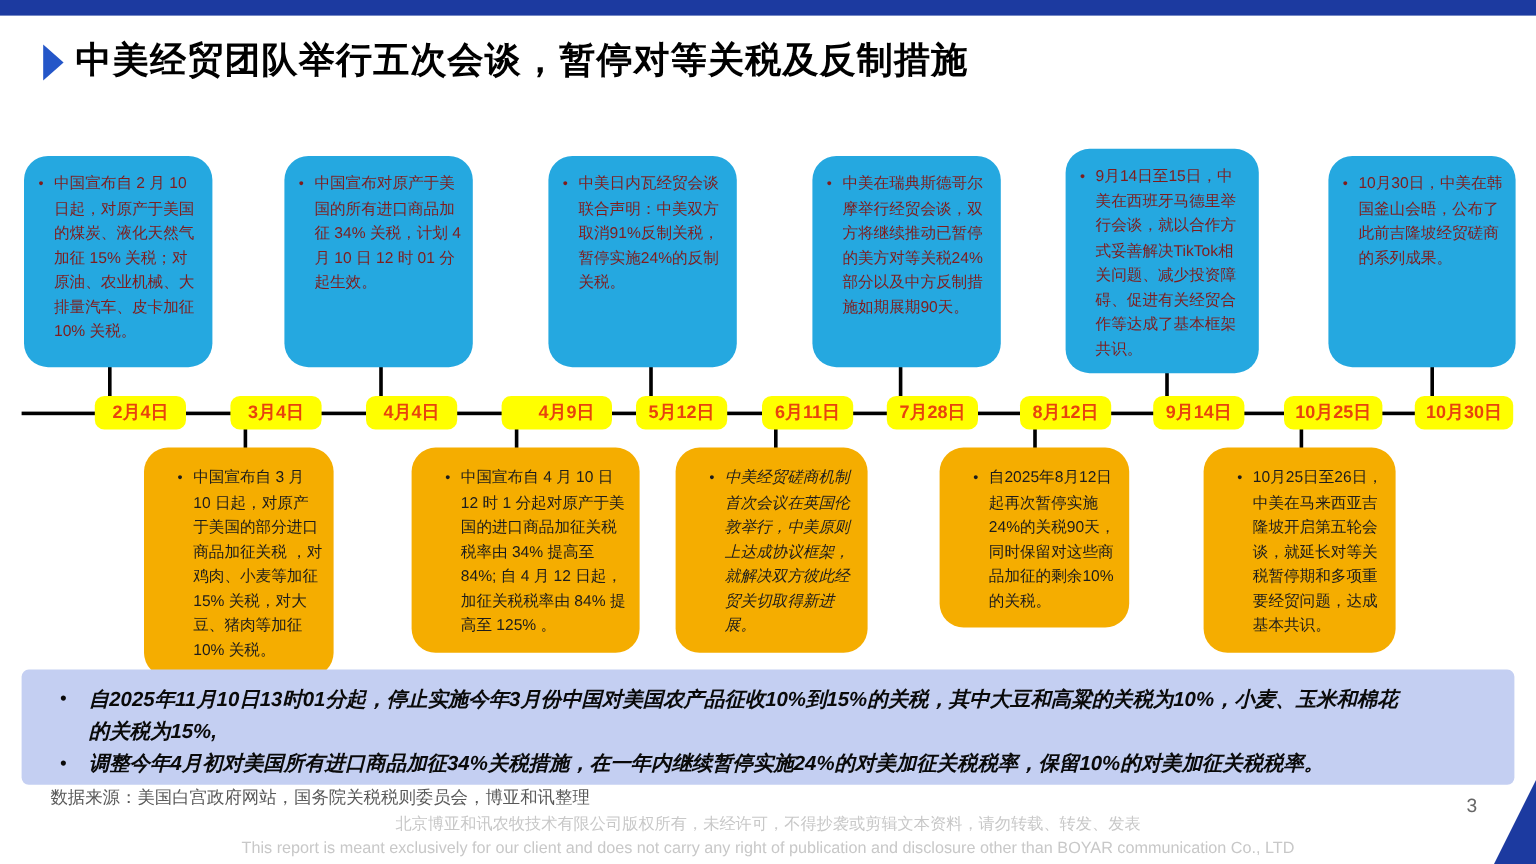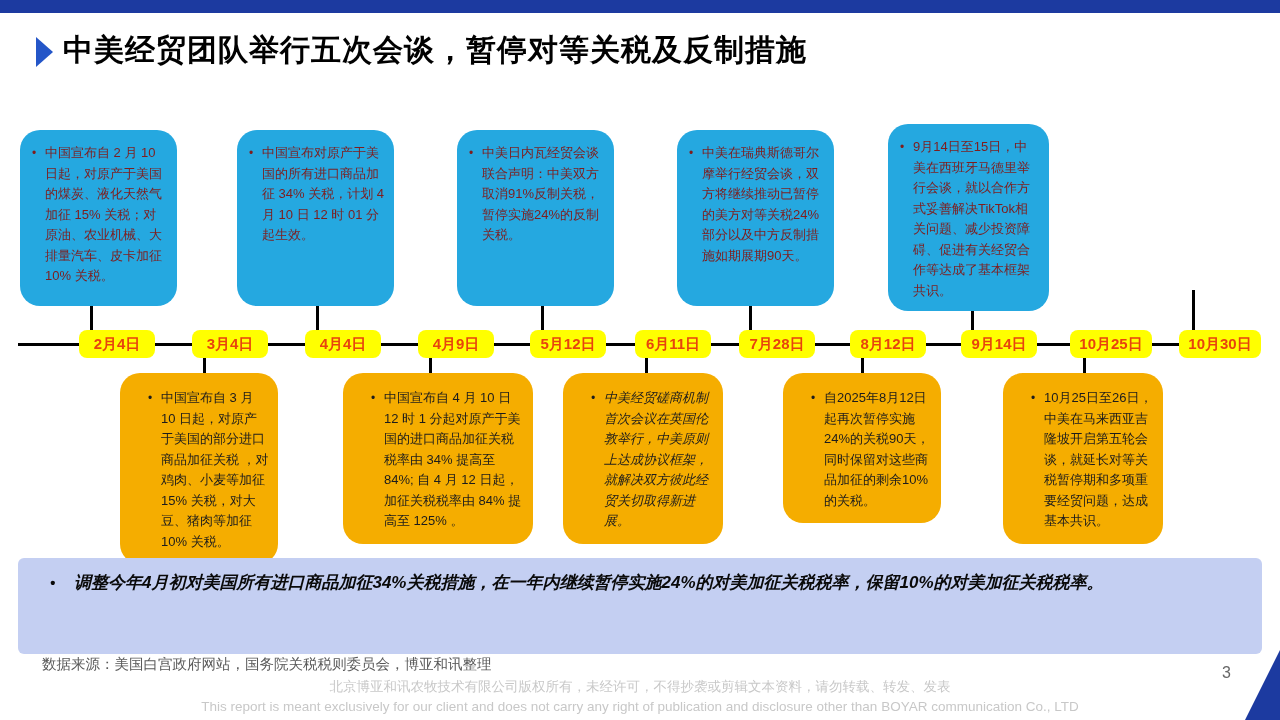--- a/index.html
+++ b/index.html
@@ -52,21 +52,21 @@
   .ct1{left:90px;} .ct2{left:316px;} .ct3{left:541px;} .ct4{left:749px;}
   .ct5{left:971px;} .ct6{left:1192px;}
   .cb1{left:203px;} .cb2{left:429px;} .cb3{left:645px;} .cb4{left:861px;} .cb5{left:1083px;}
   .tl-line{position:absolute;left:18px;top:343px;width:1222px;height:3px;background:#000;z-index:1;}
   .tl-arrow{position:absolute;left:1238px;top:335px;width:0;height:0;z-index:1;
     border-top:9px solid transparent;border-bottom:9px solid transparent;
     border-left:16px solid #000;}
   .pill{position:absolute;top:330px;height:28px;line-height:28px;width:76px;z-index:3;
     background:var(--date-pill-bg);color:var(--date-pill-text);font-size:15px;font-weight:700;
     text-align:center;border-radius:8px;margin-left:25px;}
-  .p1{left:54px;} .p2{left:167px;} .p3{left:280px;} .p4{left:393px;} .p5{left:505px;}
+  .p1{left:54px;} .p2{left:167px;} .p3{left:280px;} .p4{left:393px;padding-left:16px;} .p5{left:505px;}
   .p6{left:610px;} .p7{left:714px;} .p8{left:825px;} .p9{left:936px;}
   .p10{left:1045px;width:82px;} .p11{left:1154px;width:82px;}
 
   
   .summary{position:absolute;left:18px;top:558px;width:1244px;height:96px;box-sizing:border-box;
     background:var(--summary-bg);border-radius:6px;padding:11px 26px;z-index:2;}
   .stxt{display:block;position:relative;max-width:1105px;padding-left:30px;
     font-size:17px;font-style:italic;font-weight:600;line-height:27px;color:#0a0a0a;}
   .stxt::before{content:"•";position:absolute;left:6px;top:0;font-size:15px;}
 
@@ -95,20 +95,23 @@
       <span class="btxt">中国宣布对原产于美国的所有进口商品加征 34% 关税，计划 4 月 10 日 12 时 01 分起生效。</span>
     </div>
   <div class="tbox tb3">
       <span class="btxt">中美日内瓦经贸会谈联合声明：中美双方取消91%反制关税，暂停实施24%的反制关税。</span>
     </div>
   <div class="tbox tb4">
       <span class="btxt">中美在瑞典斯德哥尔摩举行经贸会谈，双方将继续推动已暂停的美方对等关税24%部分以及中方反制措施如期展期90天。</span>
     </div>
   <div class="tbox tb5">
       <span class="btxt">9月14日至15日，中美在西班牙马德里举行会谈，就以合作方式妥善解决TikTok相关问题、减少投资障碍、促进有关经贸合作等达成了基本框架共识。</span>
+    </div>
+  <div class="tbox tb6">
+      <span class="btxt">10月30日，中美在韩国釜山会晤，公布了此前吉隆坡经贸磋商的系列成果。</span>
     </div>
 
   <div class="conn ct ct1"></div>
   <div class="conn ct ct2"></div>
   <div class="conn ct ct3"></div>
   <div class="conn ct ct4"></div>
   <div class="conn ct ct5"></div>
   <div class="conn ct ct6"></div>
   <div class="conn cb cb1"></div>
   <div class="conn cb cb2"></div>
@@ -141,20 +144,21 @@
       <span class="btxt">中美经贸磋商机制首次会议在英国伦敦举行，中美原则上达成协议框架，就解决双方彼此经贸关切取得新进展。</span>
     </div>
   <div class="ybox yb4">
       <span class="btxt">自2025年8月12日起再次暂停实施24%的关税90天，同时保留对这些商品加征的剩余10%的关税。</span>
     </div>
   <div class="ybox yb5">
       <span class="btxt">10月25日至26日，中美在马来西亚吉隆坡开启第五轮会谈，就延长对等关税暂停期和多项重要经贸问题，达成基本共识。</span>
     </div>
 
   <div class="summary">
+    <span class="stxt">自2025年11月10日13时01分起，停止实施今年3月份中国对美国农产品征收10%到15%的关税，其中大豆和高粱的关税为10%，小麦、玉米和棉花的关税为15%,</span>
     <span class="stxt">调整今年4月初对美国所有进口商品加征34%关税措施，在一年内继续暂停实施24%的对美加征关税税率，保留10%的对美加征关税税率。</span>
   </div>
 
   <div class="src">数据来源：美国白宫政府网站，国务院关税税则委员会，博亚和讯整理</div>
   <div class="cpy cn">北京博亚和讯农牧技术有限公司版权所有，未经许可，不得抄袭或剪辑文本资料，请勿转载、转发、发表</div>
   <div class="cpy en">This report is meant exclusively for our client and does not carry any right of publication and disclosure other than BOYAR communication Co., LTD</div>
   <div class="pagenum">3</div>
   <div class="corner"></div>
 </div>
 

